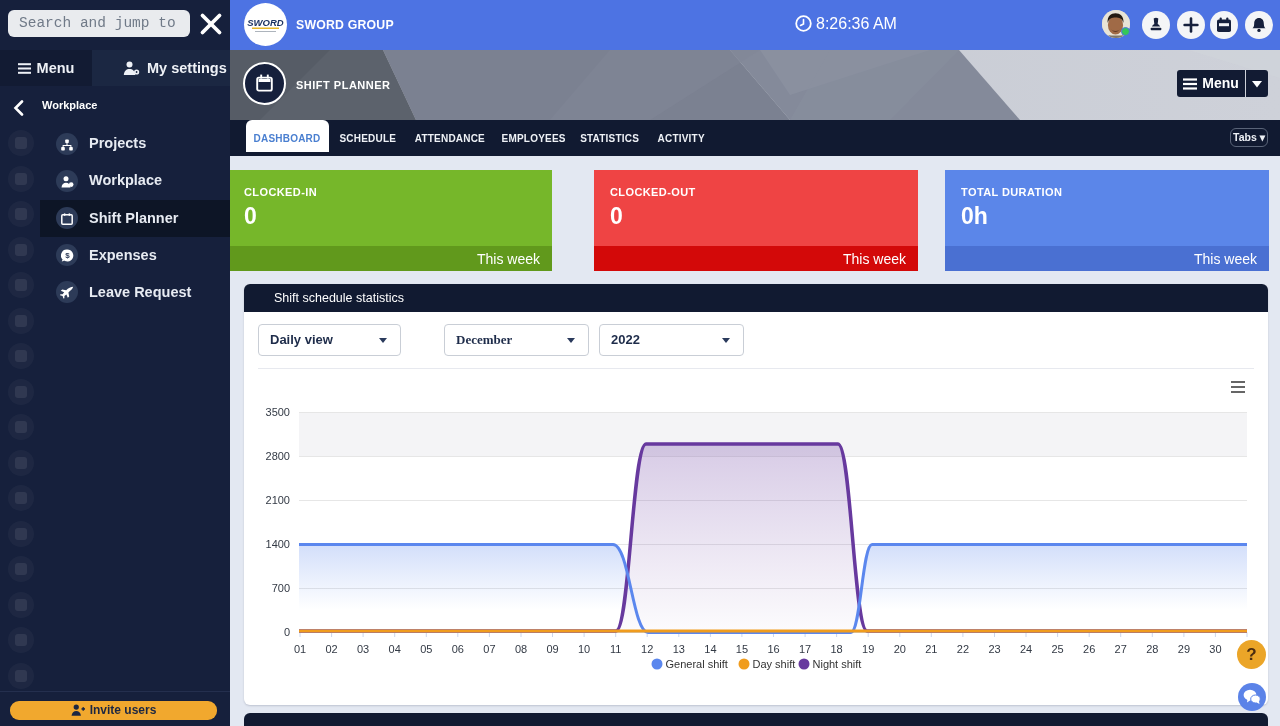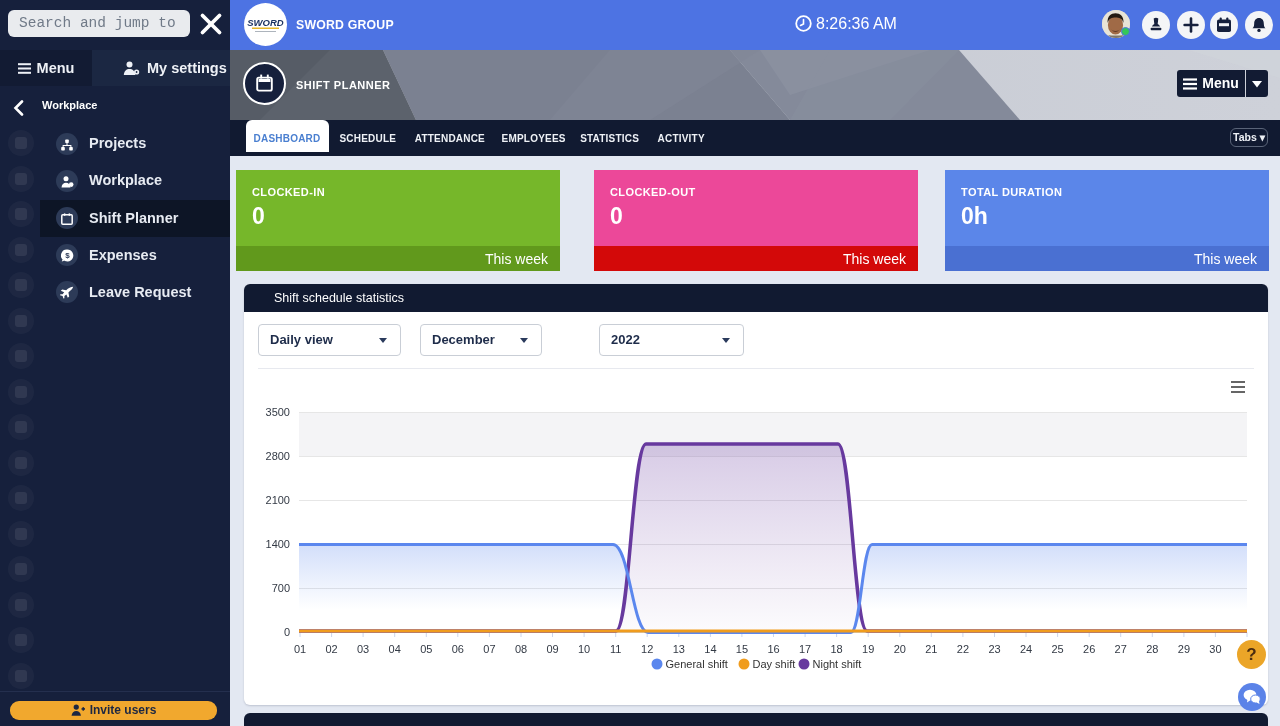--- a/index.html
+++ b/index.html
@@ -50,32 +50,32 @@
 .tab.active { background:#fff; color:#4a7fd0; border-radius:6px 6px 0 0; }
 #tabsbtn { position:absolute; right:12px; top:7.5px; width:38px; height:19px; border:1.5px solid #5a6478; border-radius:6px;
   color:#eef1f6; font-size:10.5px; font-weight:bold; line-height:17px; text-align:center; }
 
 
 .card { position:absolute; top:170px; width:324px; height:101px; color:#fff; }
 .card .t1 { position:absolute; left:16px; top:16px; font-size:11px; font-weight:bold; letter-spacing:0.4px; }
 .card .t2 { position:absolute; left:16px; top:33px; font-size:23px; font-weight:bold; }
 .card .ft { position:absolute; left:0; bottom:0; width:100%; height:25px; }
 .card .ft span { position:absolute; right:12px; top:5px; font-size:14px; }
-#card1 { left:236px; background:#76b72a;padding-left:10px; } #card1 .ft { background:#61991c; }
-#card2 { left:594px; background:#ec4899; } #card2 .ft { background:#d30909; }
+#card1 { left:228px; background:#76b72a;padding-left:10px; } #card1 .ft { background:#61991c; }
+#card2 { left:594px; background:#ef4444; } #card2 .ft { background:#d30909; }
 #card3 { left:945px; background:#5b86e9; } #card3 .ft { background:#4a70d2; }
 
 
 #panel { position:absolute; left:244px; top:284px; width:1024px; height:421px; background:#fff; border-radius:6px; box-shadow:0 1px 2px rgba(20,30,60,0.18); }
 #panelhead { position:absolute; left:0; top:0; width:100%; height:28px; background:#111a31; border-radius:6px 6px 0 0;
   color:#fff; font-size:12.5px; line-height:28px; padding-left:30px; }
 .dd { position:absolute; top:40px; height:32px; border:1px solid #c9ced6; border-radius:4px; background:#fff;
   color:#1e2c4a; font-size:13px; font-weight:bold; line-height:30px; padding-left:11px; }
 .dd:after { content:""; position:absolute; right:13px; top:13px; border-left:4.5px solid transparent; border-right:4.5px solid transparent; border-top:5px solid #2a3a5c; }
-#dd1 { left:14px; width:143px; } #dd2 { left:176px; width:122px; } #dd3 { left:355px; width:145px; }
+#dd1 { left:14px; width:143px; } #dd2 { left:200px; width:145px;font-family:Liberation Serif, serif; } #dd3 { left:355px; width:145px; }
 #panelhr { position:absolute; left:14px; top:84px; width:996px; height:1px; background:#e7e9ef; }
 .chart { position:absolute; left:0; top:86px; }
 .axlab { font-family:"Liberation Sans",sans-serif; font-size:11px; fill:#333a45; }
 .leg { font-family:"Liberation Sans",sans-serif; font-size:11px; fill:#333333; }
 
 #botbar { position:absolute; left:244px; top:713px; width:1024px; height:13px; background:#111a31; border-radius:6px 6px 0 0; }
 
 .fab { position:absolute; border-radius:50%; z-index:40; }
 #fab1 { left:1237px; top:640px; width:29px; height:29px; background:#eba528; color:#4a2c10; font-size:17px; font-weight:bold; text-align:center; line-height:29px; }
 #fab2 { left:1238px; top:683px; width:28px; height:28px; background:#5b83e8; }

